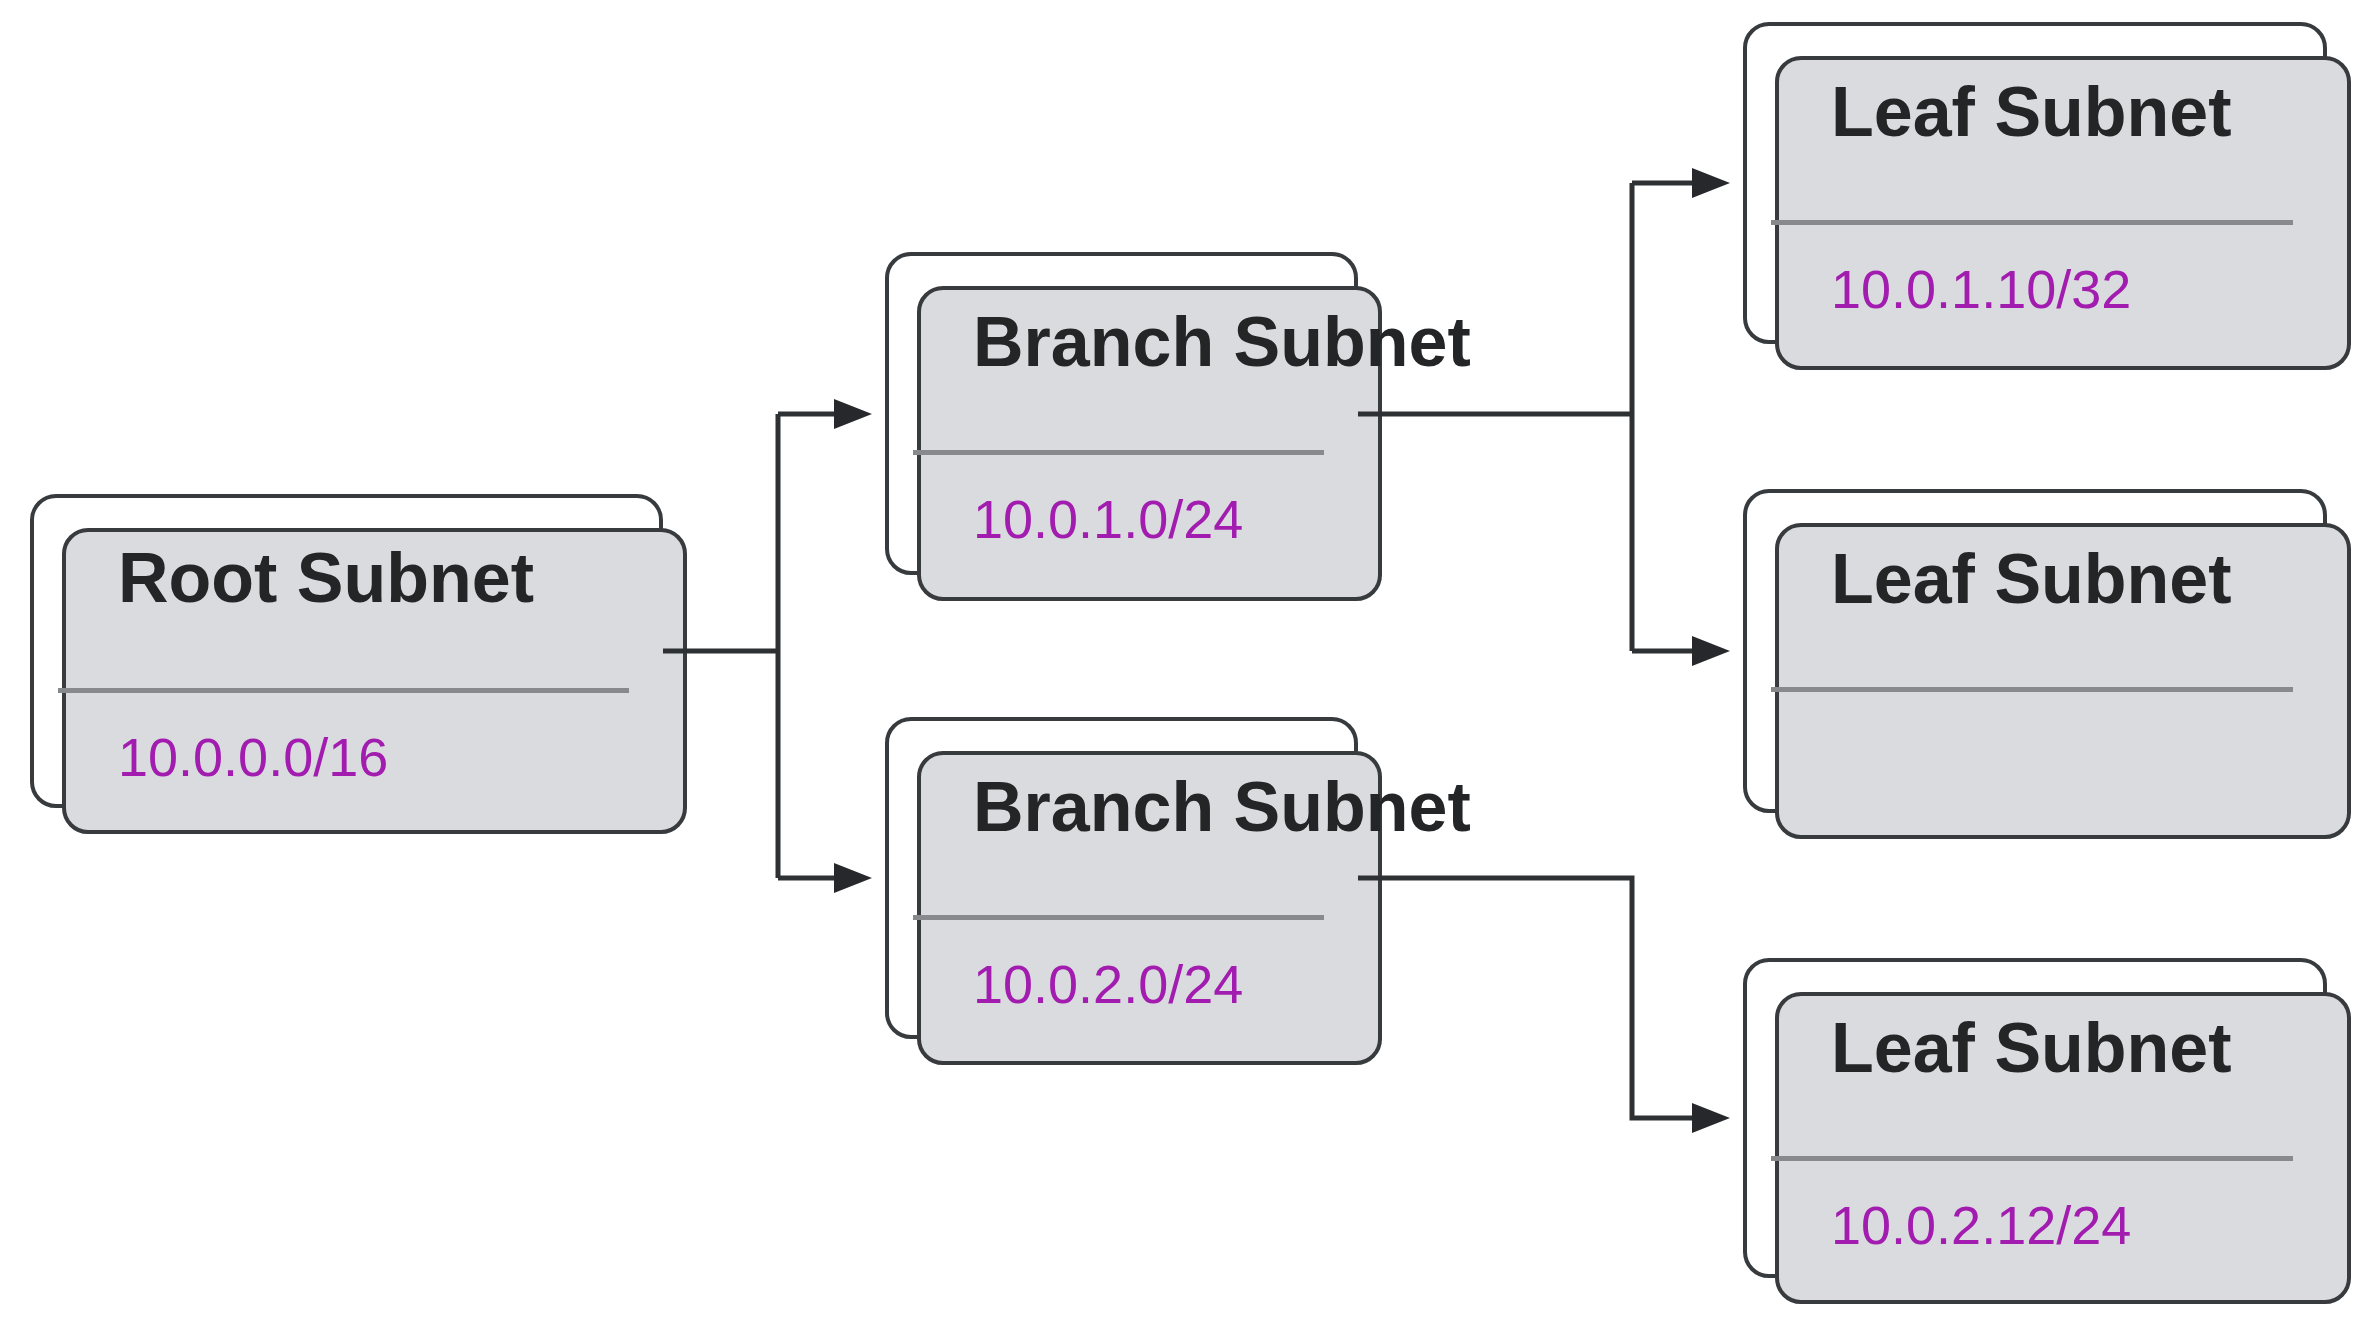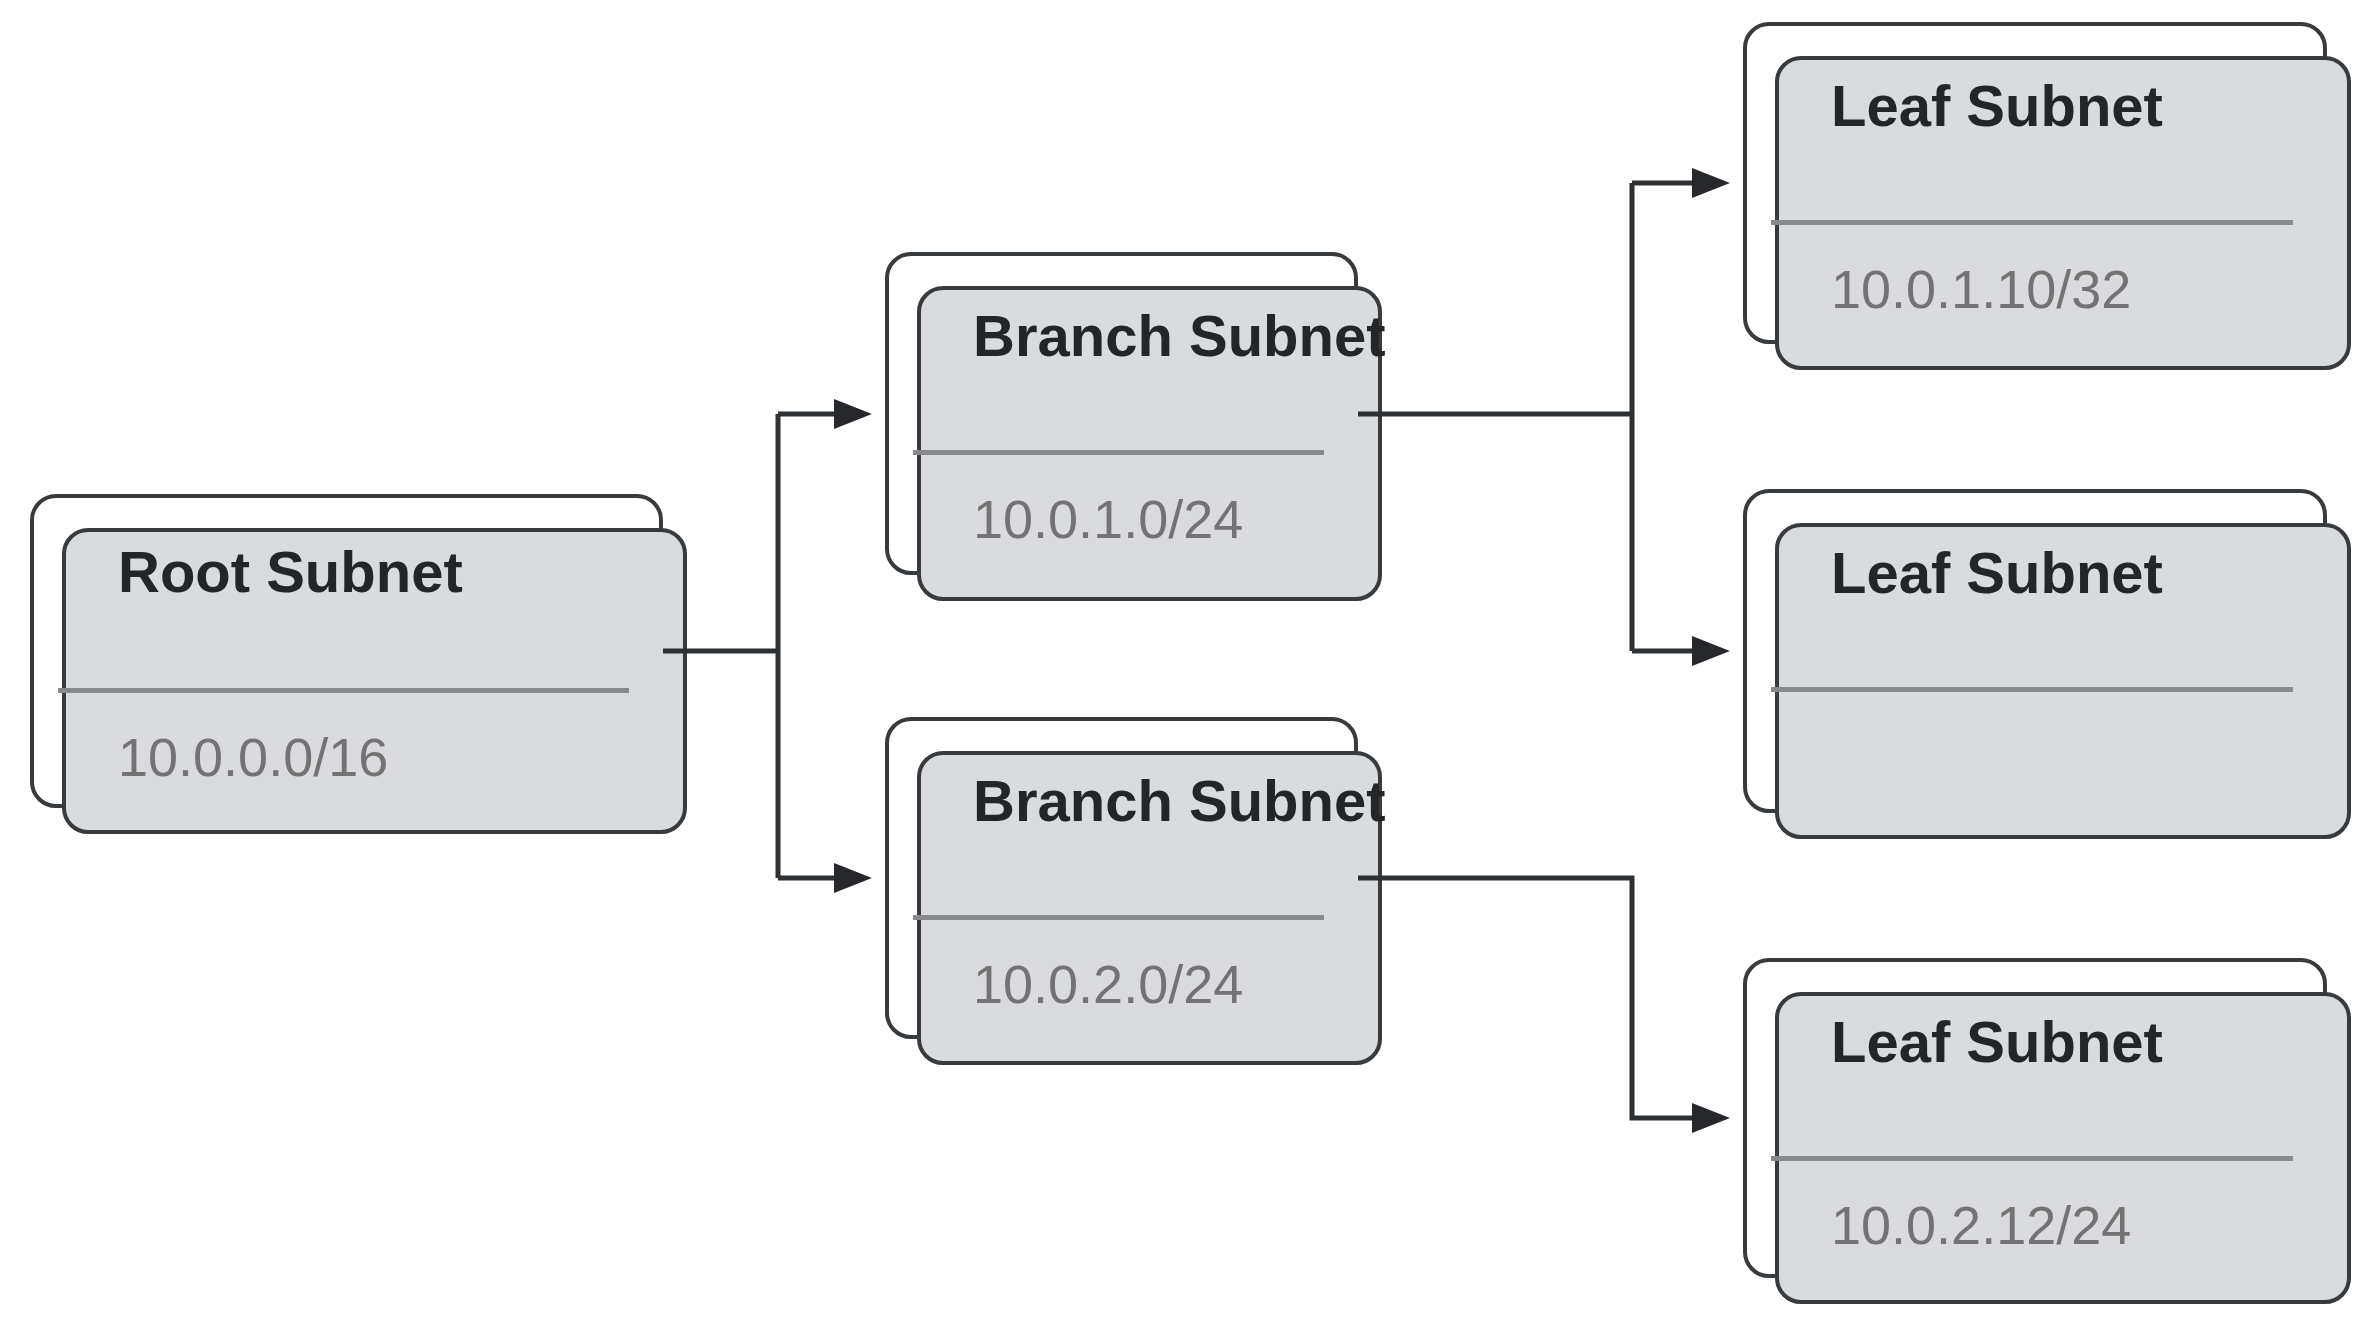--- a/index.html
+++ b/index.html
@@ -32,21 +32,21 @@
     box-sizing: border-box;
     background: #d9dbde;
     border: 4.5px solid #383b3e;
     border-radius: 26px;
     z-index: -1;
   }
   .card-title {
     position: absolute;
     left: 84px;
     top: 48px;
-    font-size: 58px;
+    font-size: 70px;
     font-weight: 700;
     color: #232527;
     white-space: nowrap;
     line-height: 1.1;
   }
   .card-subtitle {
     position: absolute;
     left: 84px;
     top: 110px;
     font-size: 56px;
@@ -62,21 +62,21 @@
     top: 194px;
     height: 5px;
     background: #87898c;
   }
   .card-cidr {
     position: absolute;
     left: 84px;
     top: 234px;
     font-size: 54px;
     font-weight: 400;
-    color: #737373;
+    color: #a21caf;
     white-space: nowrap;
     line-height: 1.1;
   }
 
   
   .card.root .card-title   { top: 42px; }
   .card.root .card-divider { top: 190px; }
   .card.root .card-cidr    { top: 230px; }
 
   

